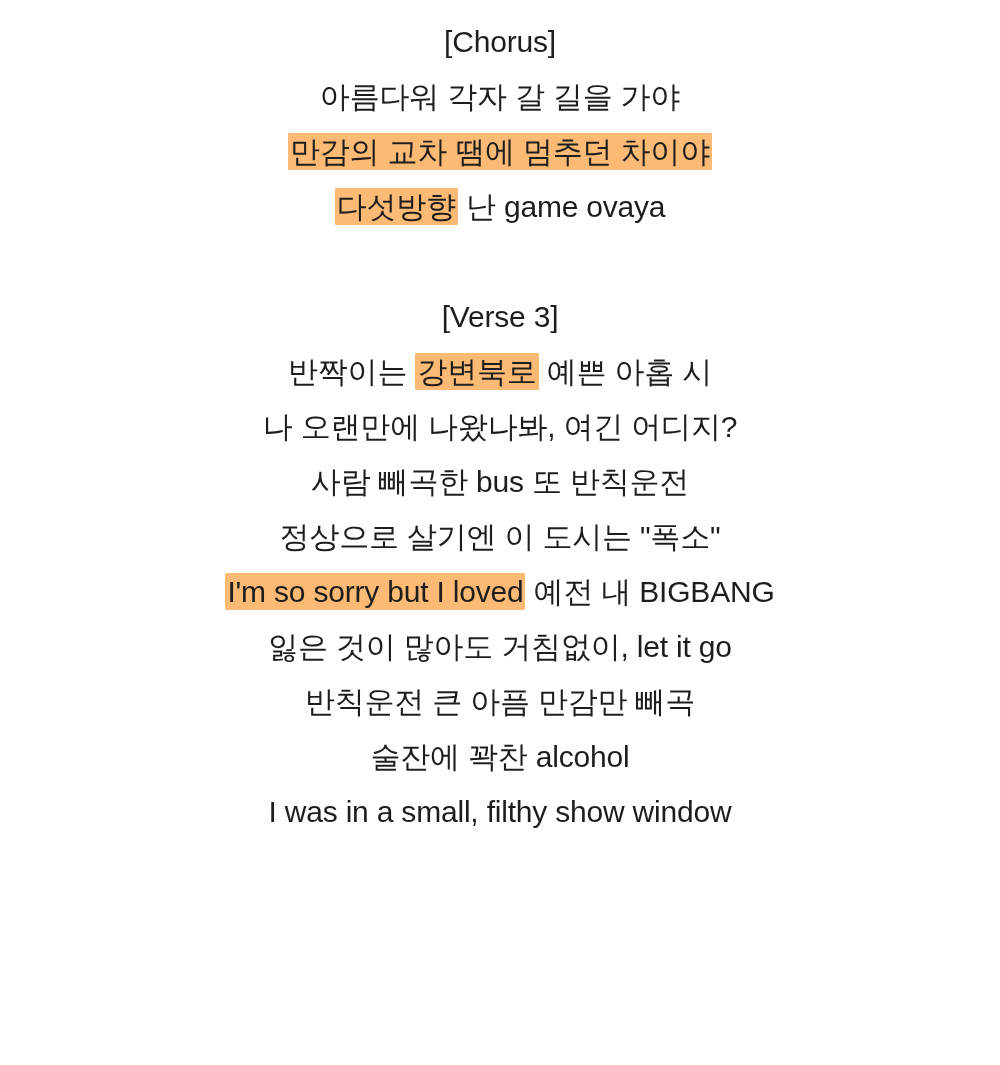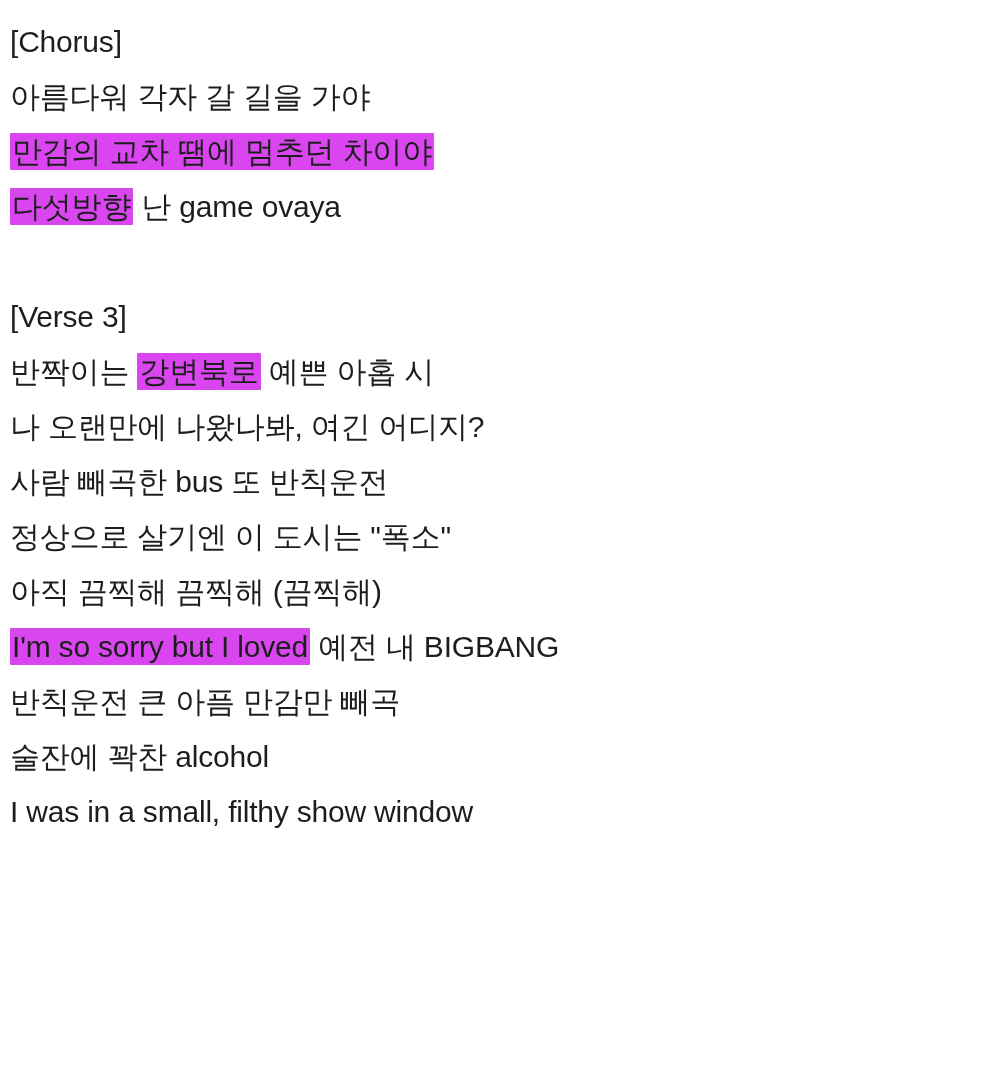--- a/index.html
+++ b/index.html
@@ -18,45 +18,46 @@
     padding: 14px 10px 0 10px;
     box-sizing: border-box;
     width: 1000px;
   }
   .line {
     font-size: 30px;
     line-height: 55px;
     white-space: pre-wrap;
     letter-spacing: -0.2px;
     color: #1d1d1d;
+    text-align: center;
   }
   .line.section {
     color: #1d1d1d;
   }
   .line.blank {
     height: 55px;
   }
   .hl {
-    background: #d946ef;
+    background: #fdba74;
     padding: 2px 2px;
     border-radius: 1px;
   }
 </style>
 </head>
 <body>
 
 <div class="lyrics-sheet">
     <div class="line section"><span>[Chorus]</span></div>
     <div class="line"><span>아름다워 각자 갈 길을 가야</span></div>
     <div class="line"><span class="hl">만감의 교차 땜에 멈추던 차이야</span></div>
     <div class="line"><span class="hl">다섯방향</span><span> 난 game ovaya</span></div>
     <div class="line blank"><span></span></div>
     <div class="line section"><span>[Verse 3]</span></div>
     <div class="line"><span>반짝이는 </span><span class="hl">강변북로</span><span> 예쁜 아홉 시</span></div>
     <div class="line"><span>나 오랜만에 나왔나봐, 여긴 어디지?</span></div>
     <div class="line"><span>사람 빼곡한 bus 또 반칙운전</span></div>
     <div class="line"><span>정상으로 살기엔 이 도시는 "폭소"</span></div>
-    <div class="line"><span>아직 끔찍해 끔찍해 (끔찍해)</span></div>
     <div class="line"><span class="hl">I'm so sorry but I loved</span><span> 예전 내 BIGBANG</span></div>
+    <div class="line"><span>잃은 것이 많아도 거침없이, let it go</span></div>
     <div class="line"><span>반칙운전 큰 아픔 만감만 빼곡</span></div>
     <div class="line"><span>술잔에 꽉찬 alcohol</span></div>
     <div class="line"><span>I was in a small, filthy show window</span></div>
   </div>
 
 </body></html>

